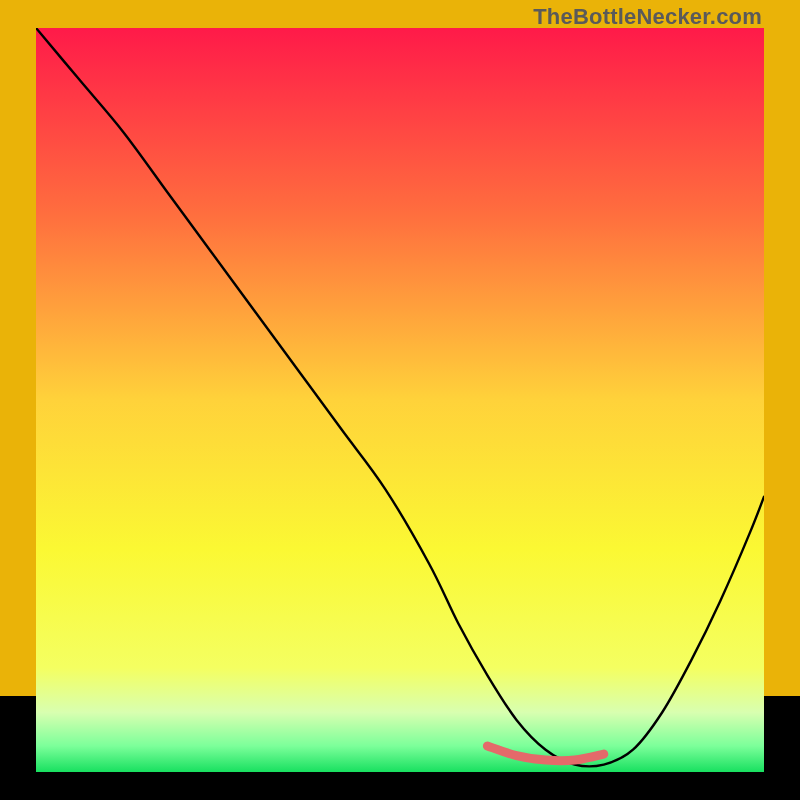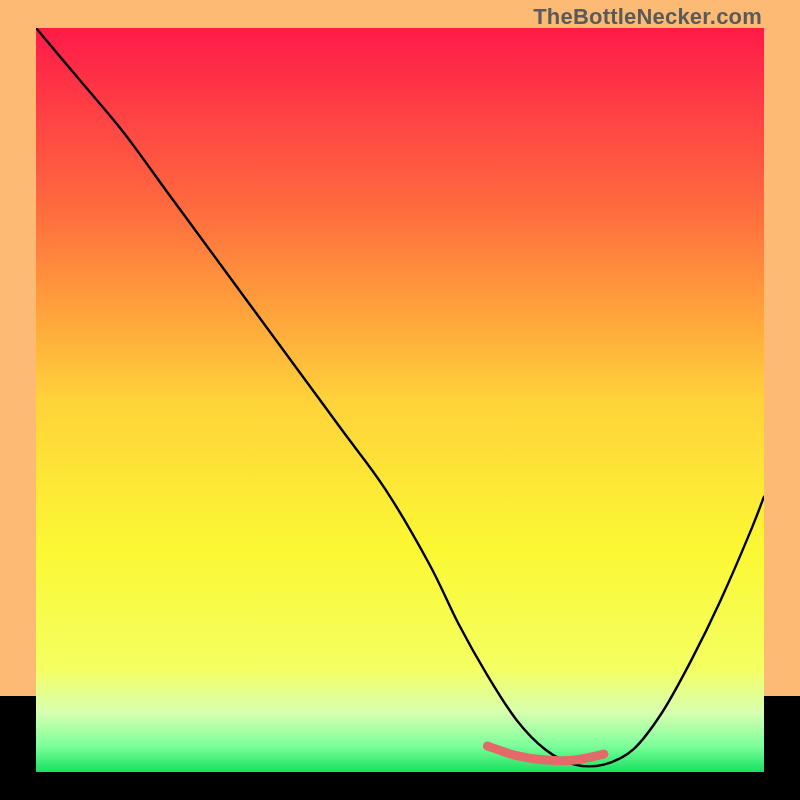--- a/index.html
+++ b/index.html
@@ -8,21 +8,21 @@
     width: 800px;
     height: 800px;
     background: #000;
     overflow: hidden;
     font-family: Arial, Helvetica, sans-serif;
   }
   .stage {
     position: relative;
     width: 800px;
     height: 696px;
-    background: #fdba74;
+    background: #eab308;
   }
   .plot {
     position: absolute;
     left: 36px;
     top: 28px;
     width: 728px;
     height: 744px;
   }
   .watermark {
     position: absolute;

